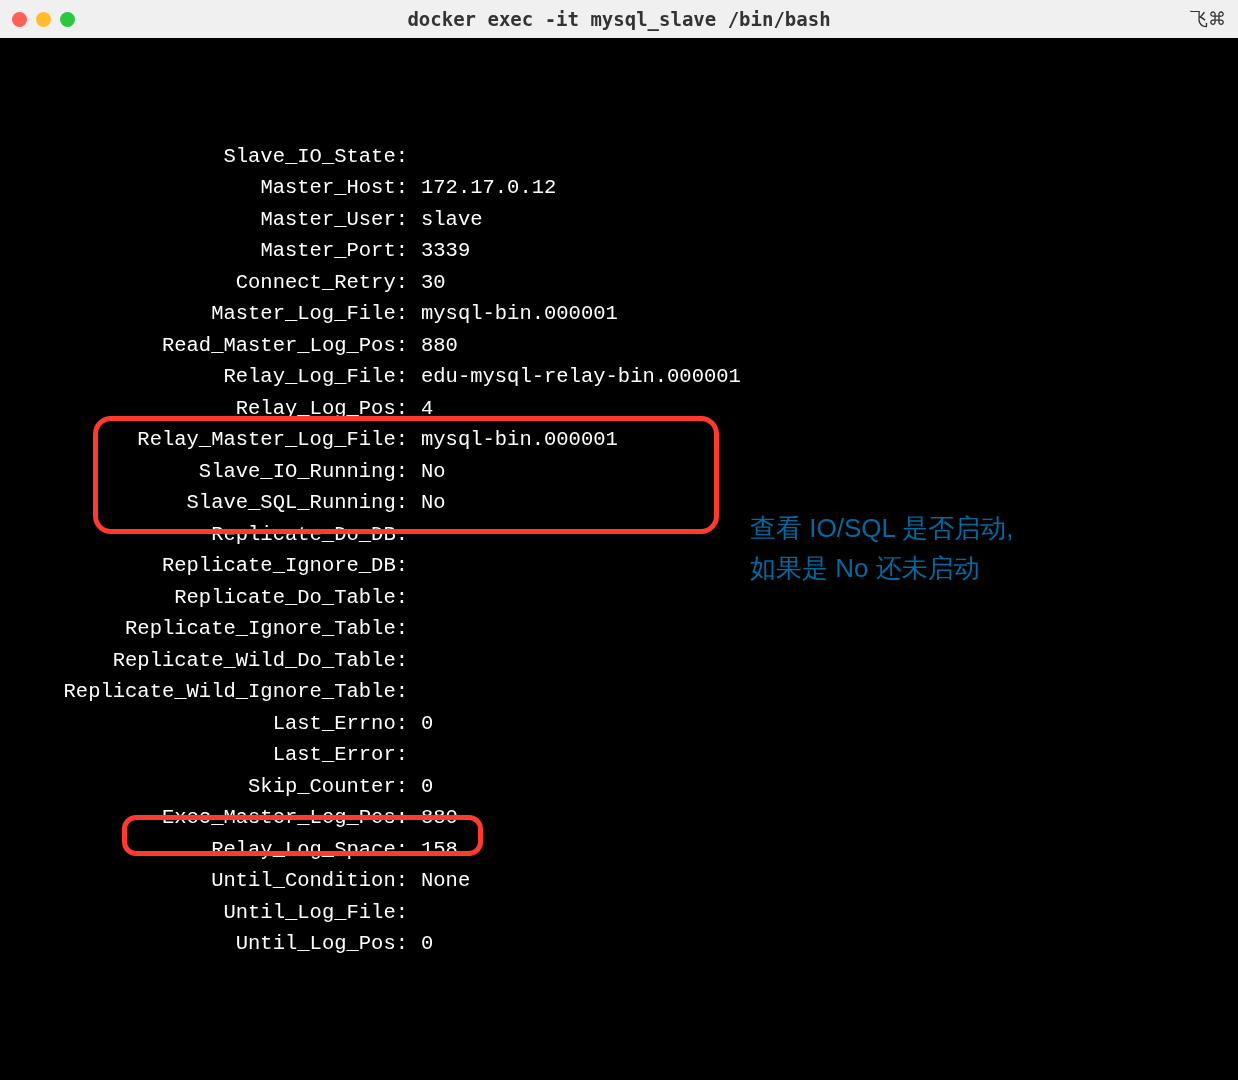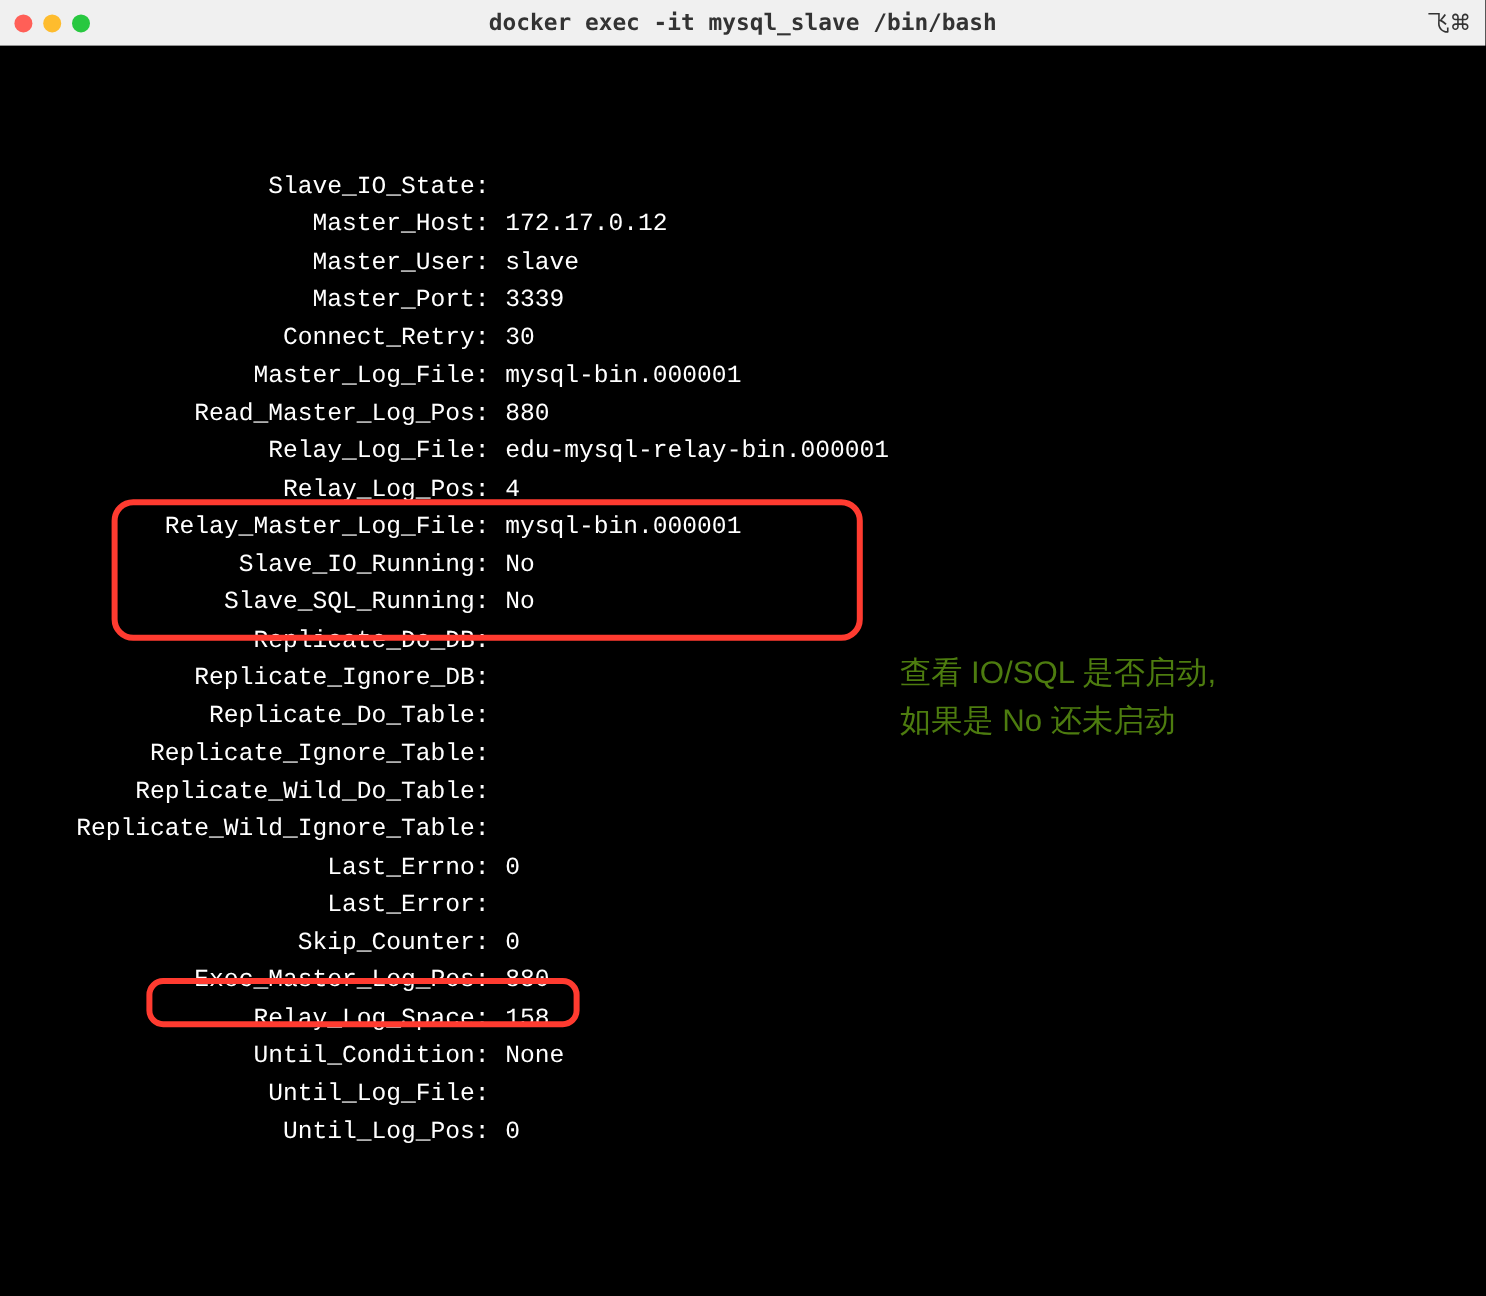--- a/index.html
+++ b/index.html
@@ -68,26 +68,25 @@
       pointer-events: none;
     }
     .annotation-box-2 {
       position: absolute;
       border: 5px solid #ff3b30;
       border-radius: 14px;
       pointer-events: none;
     }
     .annotation-text {
       position: absolute;
-      color: #4d7c0f;
+      color: #0369a1;
       font-size: 26px;
       line-height: 40px;
       font-family: 'PingFang SC', 'Microsoft YaHei', sans-serif;
       white-space: pre-line;
-      margin-top: 32px;
     }
     .row {
       display: flex;
     }
     .label {
       width: 400px;
       text-align: right;
     }
     .value {
       padding-left: 13px;

